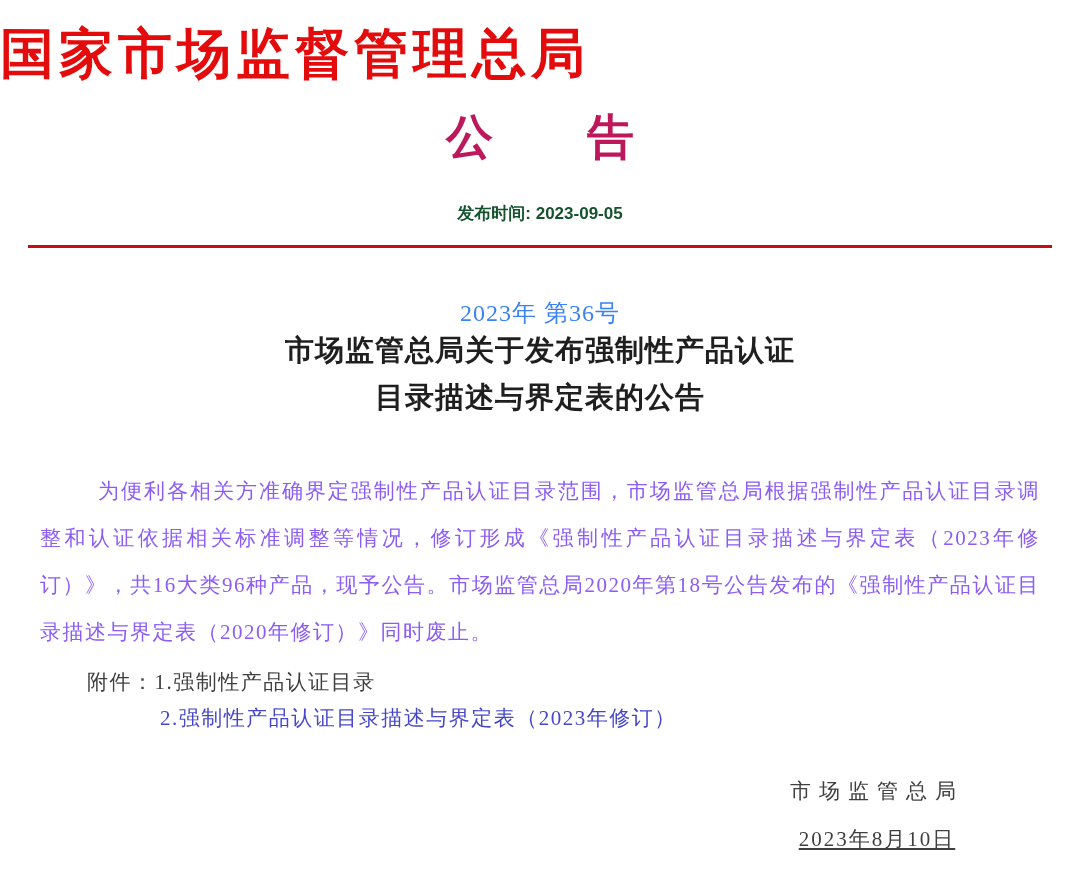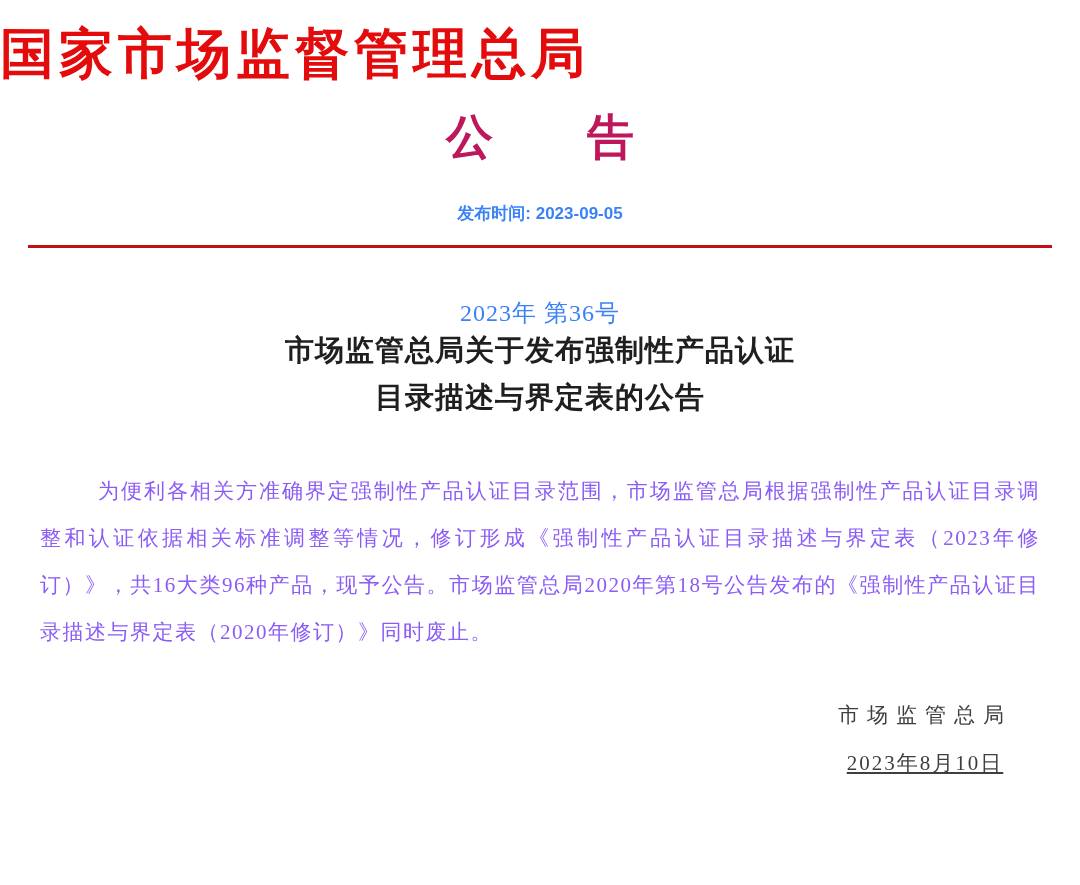--- a/index.html
+++ b/index.html
@@ -33,21 +33,21 @@
     font-weight: bold;
     color: #be185d;
   }
   .publish-time {
     margin-top: 40px;
     text-align: center;
     font-family: "Liberation Sans", "DejaVu Sans", sans-serif;
     font-size: 17px;
     line-height: 20px;
     font-weight: bold;
-    color: #3b82f6;
+    color: #14532d;
   }
   .red-divider {
     height: 3px;
     background: #c20f13;
     margin: 21px 28px 0 28px;
     border: none;
   }
   .doc-number {
     margin-top: 51px;
     text-align: center;
@@ -85,21 +85,21 @@
   .att-label { display: inline; }
   .att-item { display: inline; }
   .att-link {
     color: #4647c8;
     text-decoration: none;
     cursor: pointer;
   }
   .signature {
     margin-top: 45px;
     text-align: right;
-    padding-right: 68px;
+    padding-right: 116px;
   }
   .sig-inner {
     display: inline-block;
     text-align: center;
     font-size: 21px;
     color: #3f3f3f;
   }
   .sig-name {
     letter-spacing: 8px;
     line-height: 28px;
@@ -126,20 +126,28 @@
 
   <div class="doc-number">2023年 第36号</div>
 
   <div class="doc-heading">
     <div>市场监管总局关于发布强制性产品认证</div>
     <div>目录描述与界定表的公告</div>
   </div>
 
   <p class="body-paragraph">为便利各相关方准确界定强制性产品认证目录范围，市场监管总局根据强制性产品认证目录调整和认证依据相关标准调整等情况，修订形成《强制性产品认证目录描述与界定表（2023年修订）》，共16大类96种产品，现予公告。市场监管总局2020年第18号公告发布的《强制性产品认证目录描述与界定表（2020年修订）》同时废止。</p>
 
+  <div class="attachments">
+    <div class="att-row-1">
+      <span class="att-label">附件：</span><span class="att-item">1.强制性产品认证目录</span>
+    </div>
+    <div class="att-row-2">
+      <a class="att-link">2.强制性产品认证目录描述与界定表（2023年修订）</a>
+    </div>
+  </div>
 
   <div class="signature">
     <div class="sig-inner">
       <div class="sig-name">市场监管总局</div>
       <div class="sig-date">2023年8月10日</div>
     </div>
   </div>
 
 </div>
 

